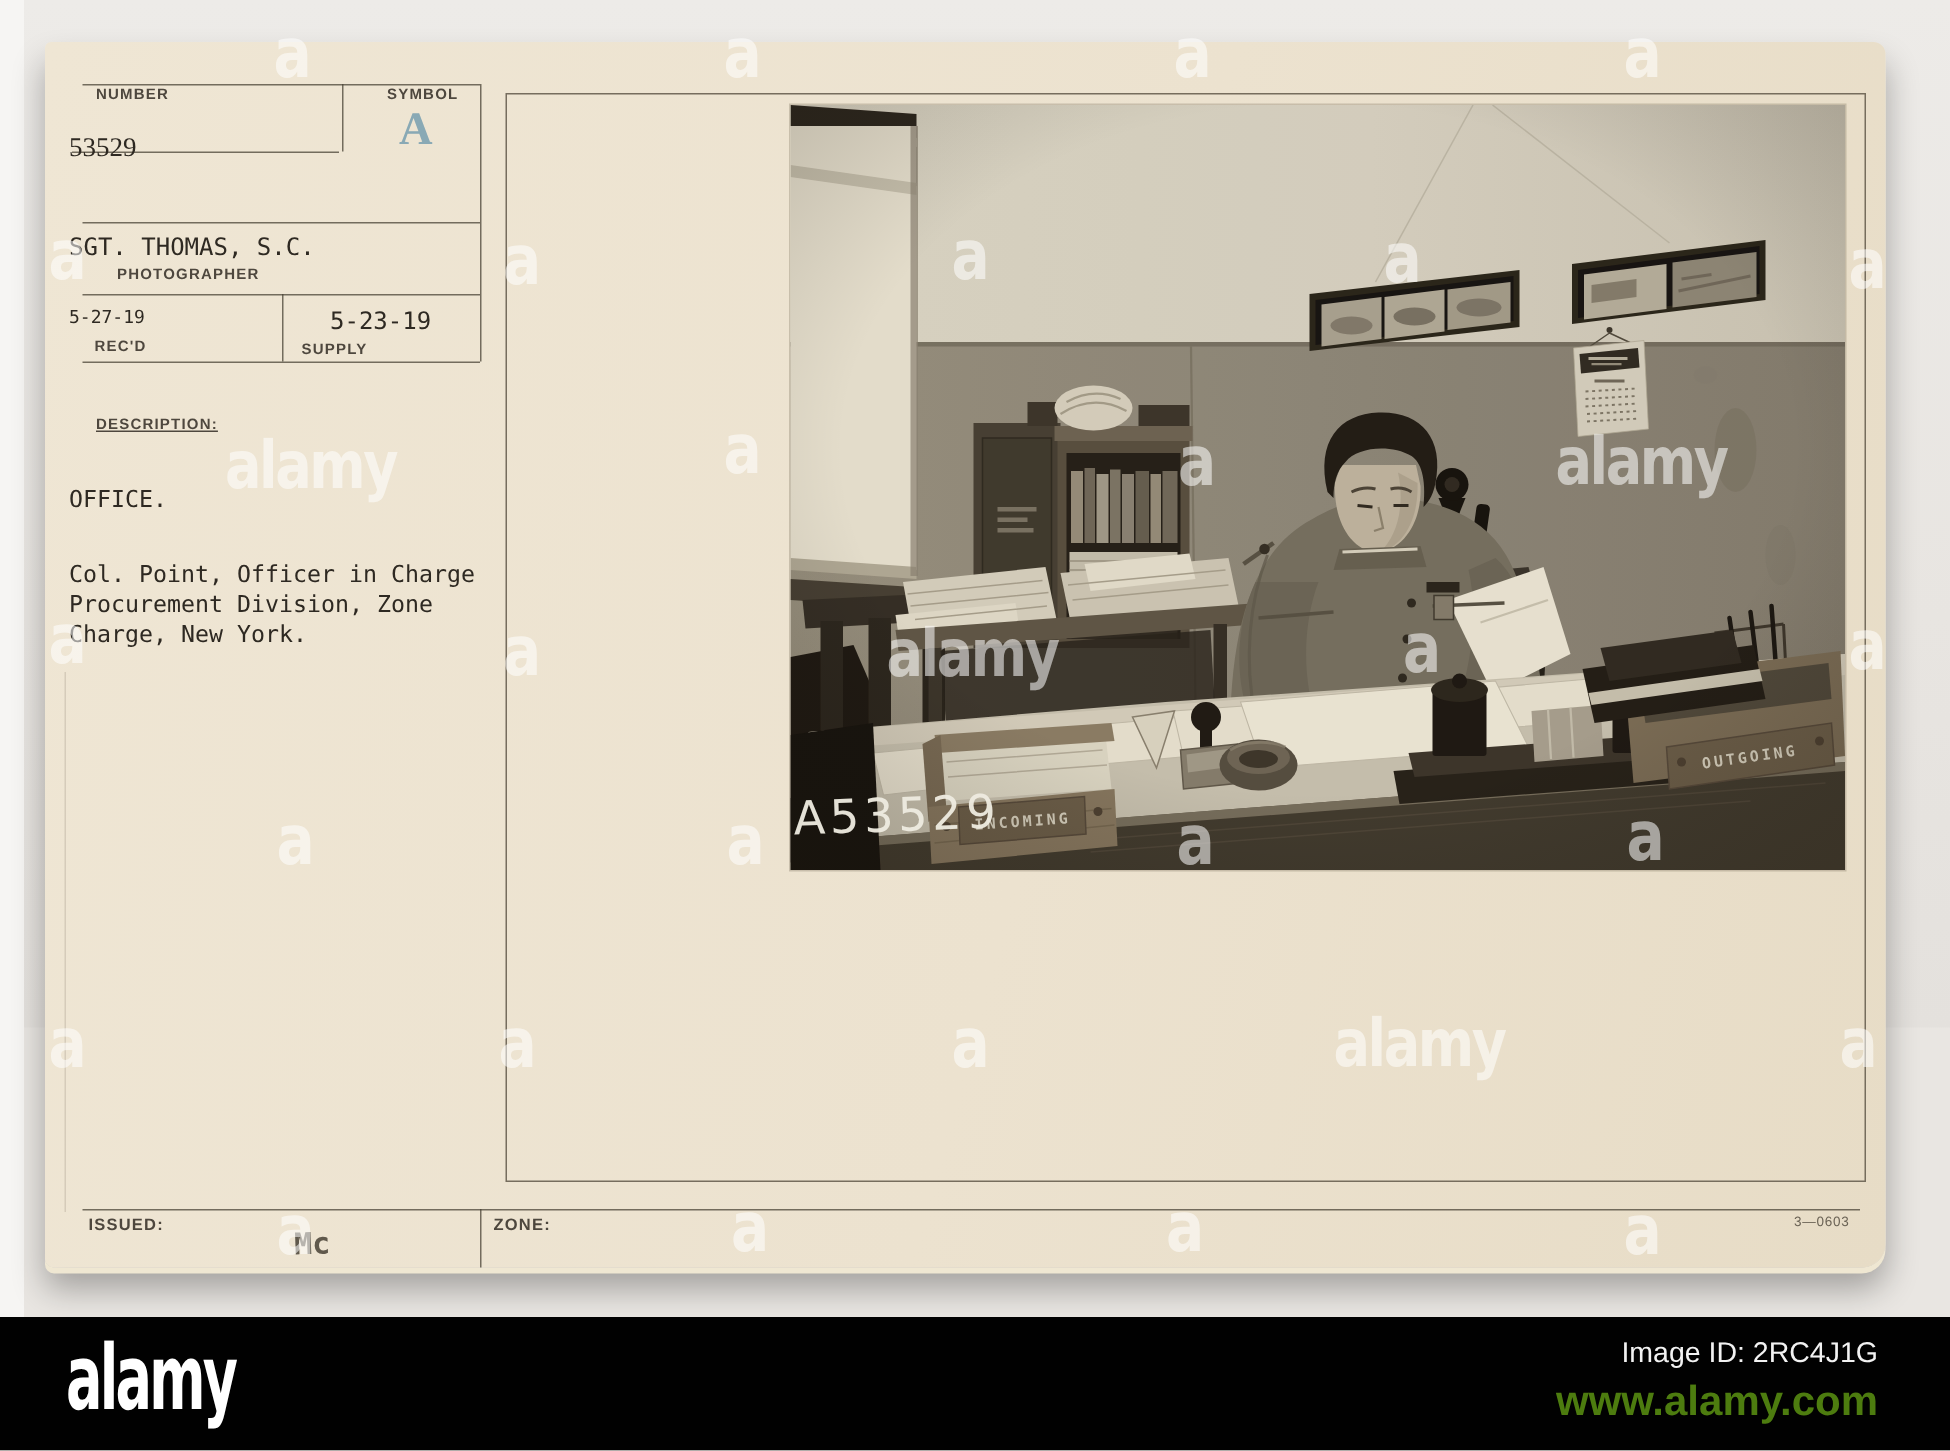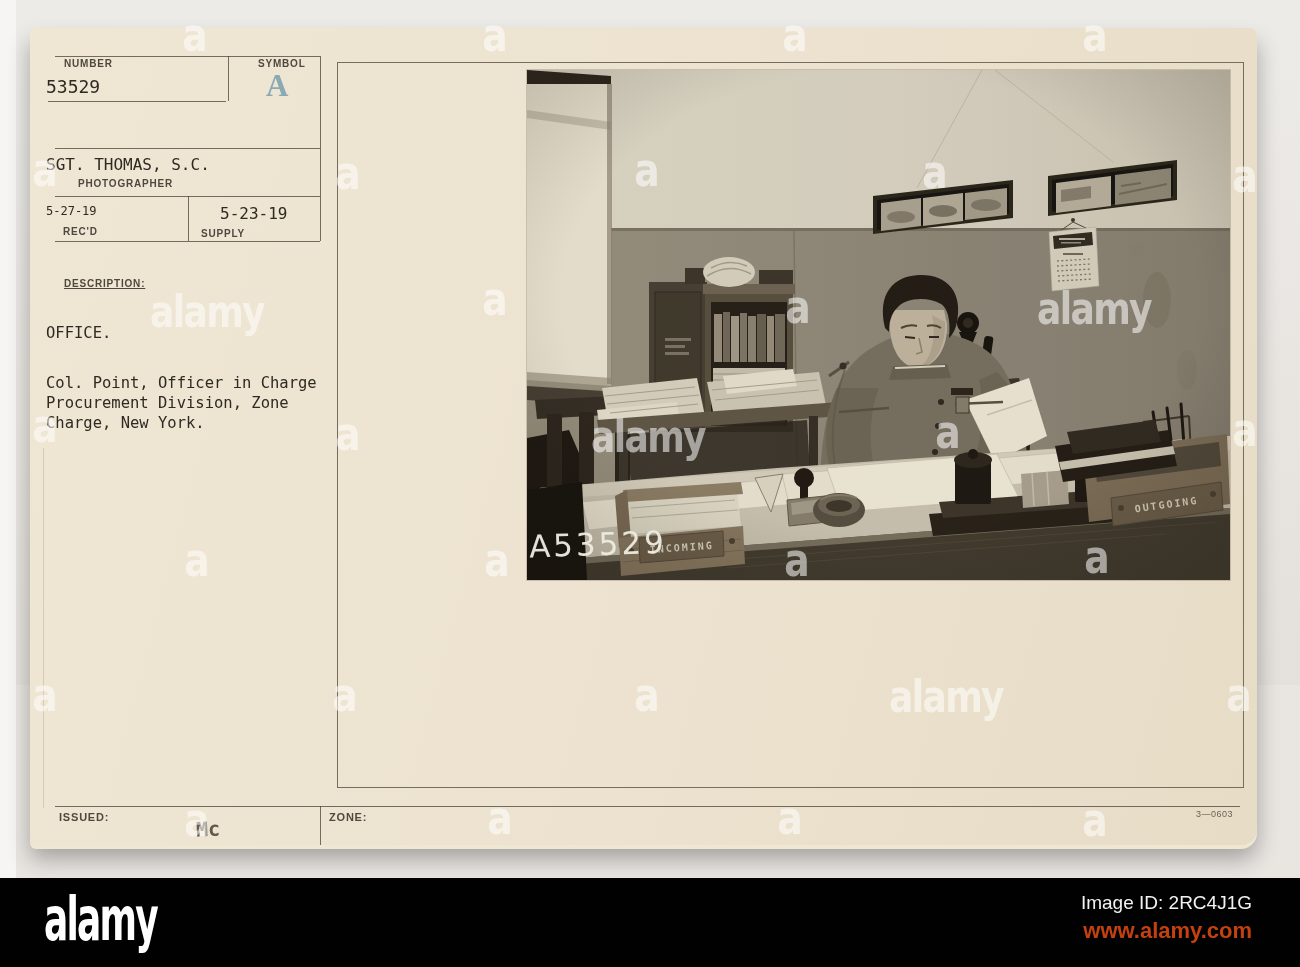--- a/index.html
+++ b/index.html
@@ -40,21 +40,21 @@
       font-weight:700;transform:translate(-50%,-50%) scaleX(.82);pointer-events:none;}
   .wm-a{font-size:46px;}
   .wm-brand{font-size:44px;letter-spacing:-2px;}
   
   .footer{position:absolute;left:0;top:878px;width:1300px;height:89px;background:#010101;}
   .footer-logo{position:absolute;left:44px;top:6px;color:#fff;font-size:60px;
       font-weight:800;letter-spacing:-3px;transform:scaleX(.60);transform-origin:left center;
       font-family:"DejaVu Sans",sans-serif;}
   .footer-id{position:absolute;right:48px;top:14px;color:#f2f2f2;font-size:19px;
       text-align:right;}
-  .footer-url{position:absolute;right:48px;top:40px;color:#c2410c;font-size:22px;
+  .footer-url{position:absolute;right:48px;top:40px;color:#4d7c0f;font-size:28px;
       font-weight:700;text-align:right;}
 </style>
 </head>
 <body>
 
 <div class="stage">
   <div class="left-strip"></div>
 
   <div class="card">
 
@@ -64,21 +64,21 @@
     <div class="rule-h" style="left:18px;top:73px;width:178px;"></div>
     <div class="rule-h" style="left:25px;top:120px;width:265px;"></div>
     <div class="rule-h" style="left:25px;top:168px;width:265px;"></div>
     <div class="rule-v" style="left:158px;top:168px;height:45px;"></div>
     <div class="rule-h" style="left:25px;top:213px;width:265px;"></div>
     <div class="rule-h" style="left:25px;top:778px;width:1185px;"></div>
     <div class="rule-v" style="left:290px;top:778px;height:39px;"></div>
     <div class="crease"></div>
 
     <div class="lbl" style="left:34px;top:30px;">NUMBER</div>
-    <div class="type" style="left:16px;top:48px;font-size:18px;">53529</div>
+    <div class="type" style="left:16px;top:60px;font-size:18px;font-family:Liberation Serif, serif;">53529</div>
     <div class="lbl" style="left:228px;top:30px;">SYMBOL</div>
     <div class="symbol-a" style="left:236px;top:40px;">A</div>
 
     <div class="type" style="left:16px;top:127px;font-size:16px;">SGT. THOMAS, S.C.</div>
     <div class="lbl" style="left:48px;top:150px;">PHOTOGRAPHER</div>
 
     <div class="type" style="left:16px;top:176px;font-size:12px;">5-27-19</div>
     <div class="lbl" style="left:33px;top:198px;">REC'D</div>
     <div class="type" style="left:190px;top:176px;font-size:16px;">5-23-19</div>
     <div class="lbl" style="left:171px;top:200px;">SUPPLY</div>

